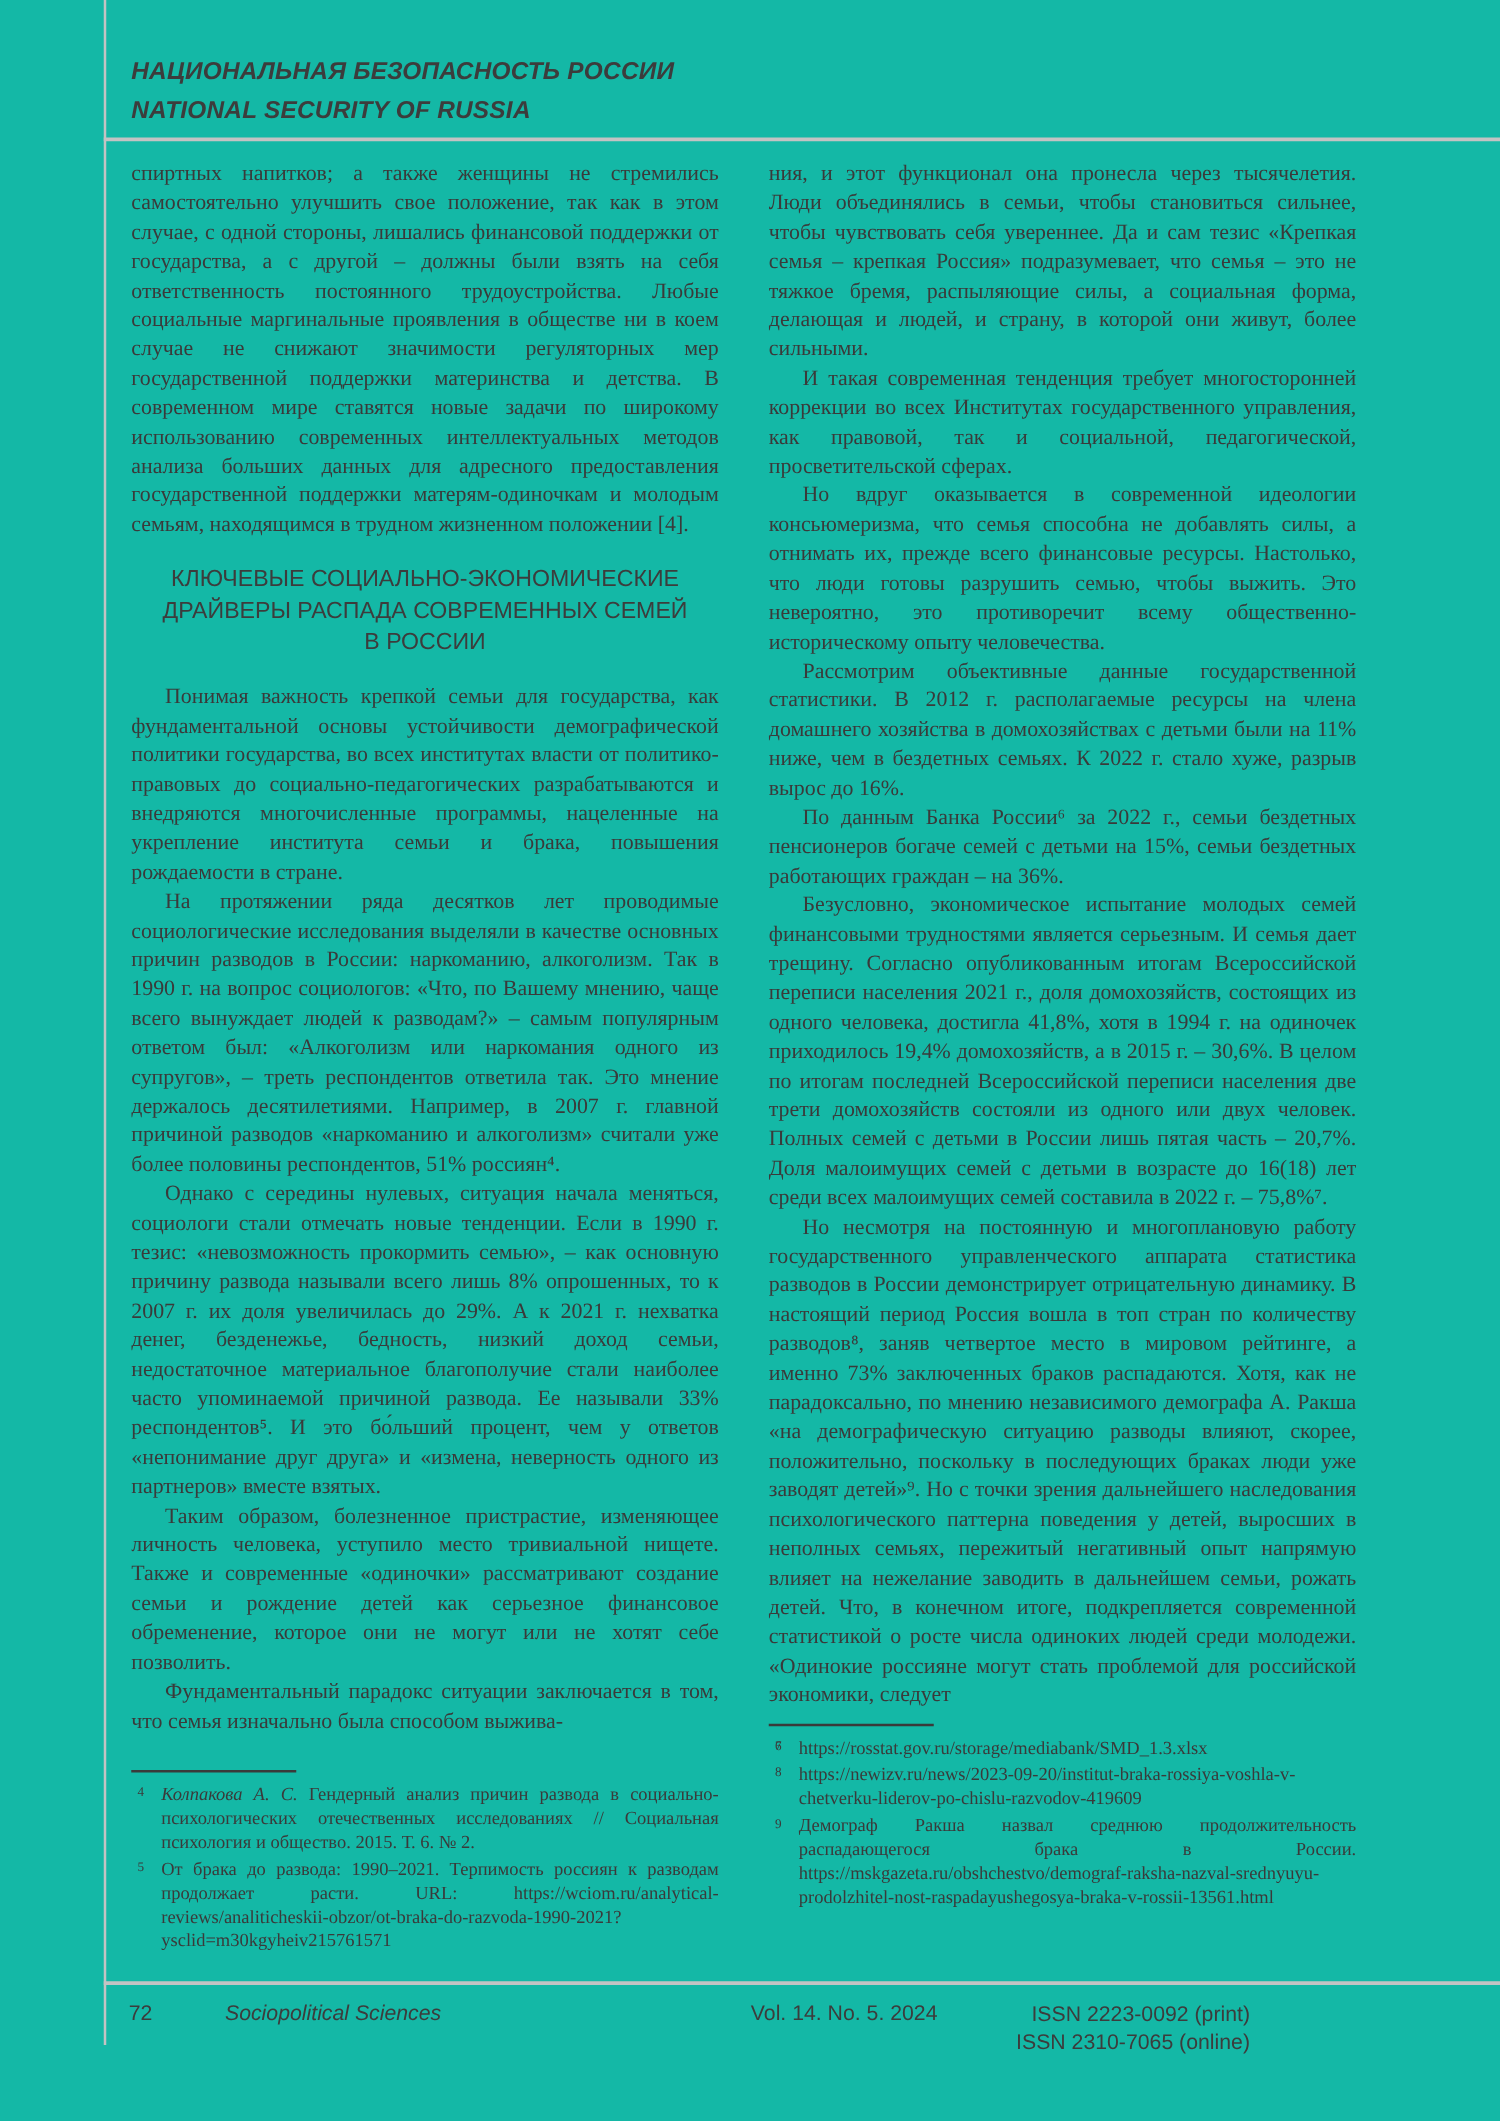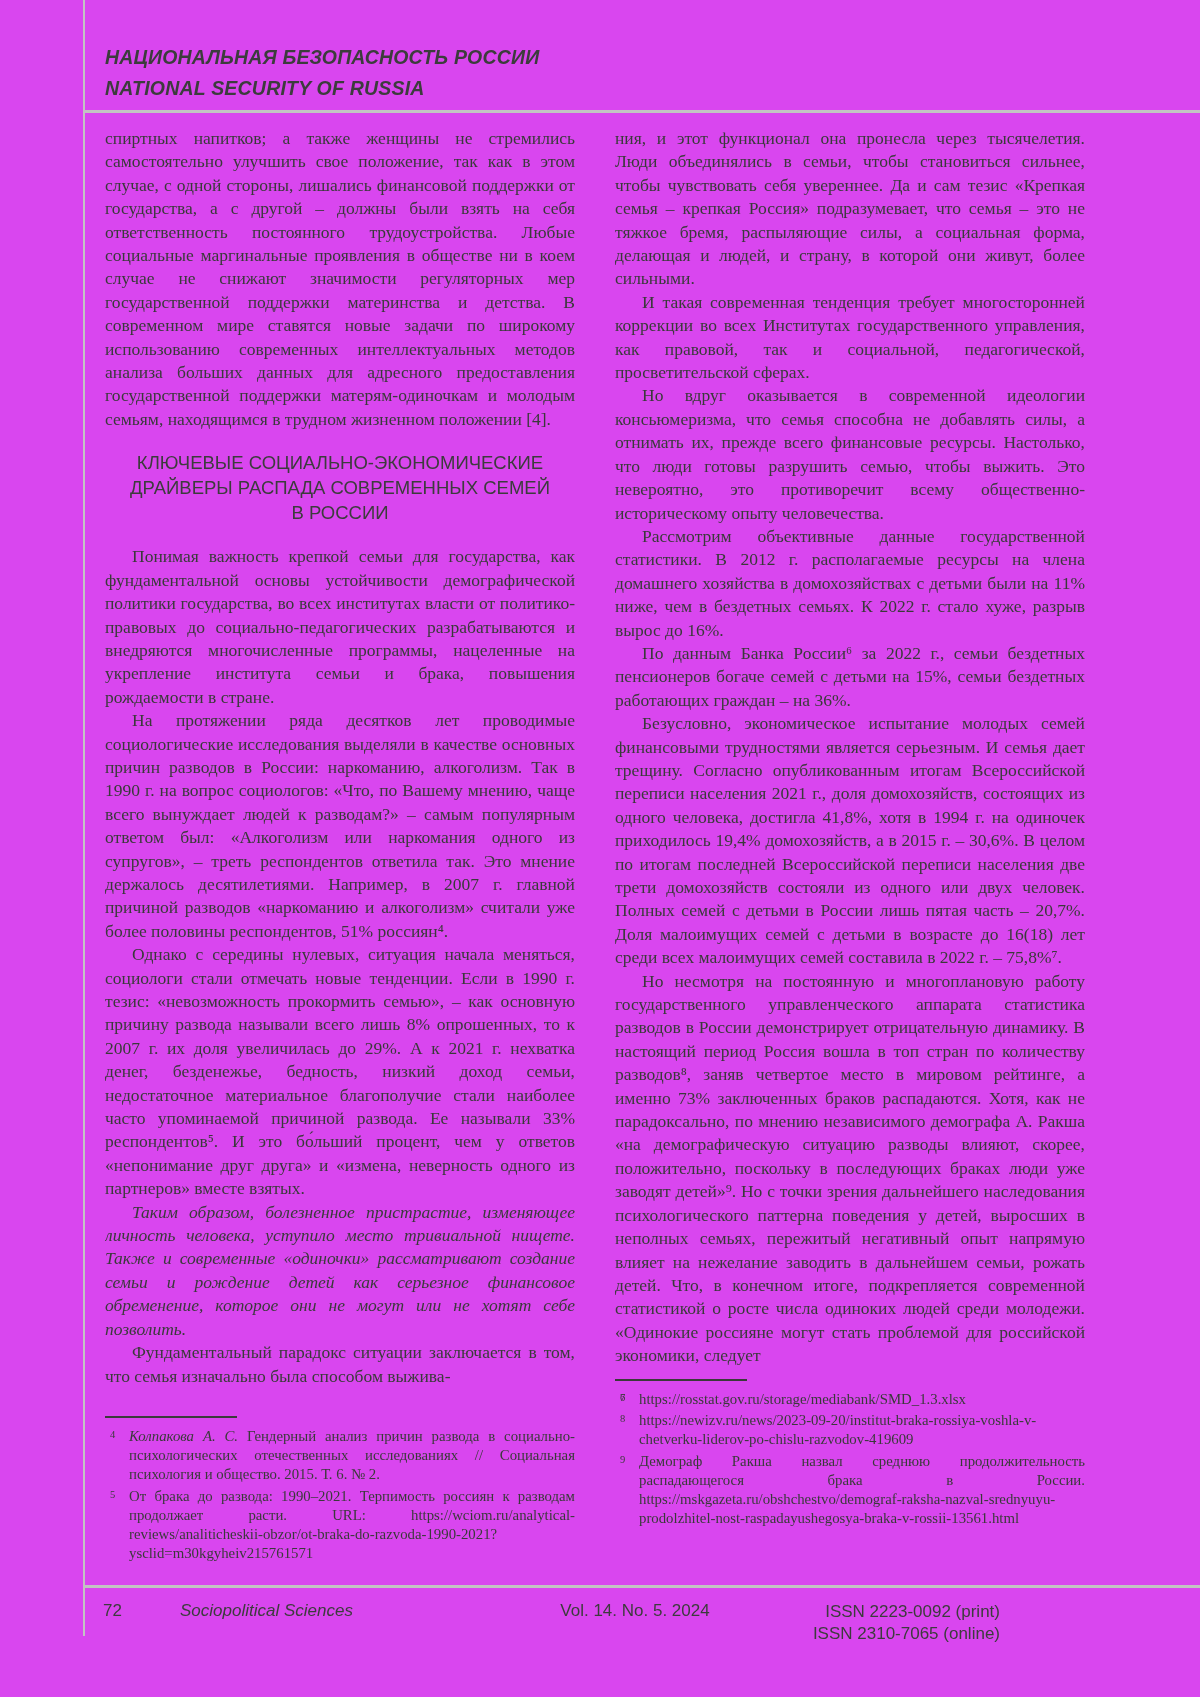--- a/index.html
+++ b/index.html
@@ -1,38 +1,38 @@
 <!DOCTYPE html>
 <html lang="ru"><head>
 <meta charset="utf-8">
 <style>
   html,body{margin:0;padding:0;background:#ffffff;}
   .page{
-    position:relative;width:1200px;height:1697px;background:#d946ef;
+    position:relative;width:1200px;height:1697px;background:#14b8a6;
     font-family:"Liberation Serif","DejaVu Serif",serif;color:#3a3a3a;overflow:hidden;
   }
   .left-rule{position:absolute;left:83px;top:0;width:2px;height:1636px;background:#c3c3c3;}
   .hrule{position:absolute;left:83px;width:1117px;height:3px;background:#c3c3c3;}
   .hrule.header{top:110px;}
   .hrule.footer{top:1585px;}
 
   .page-header{
     position:absolute;left:105px;top:42px;
     font-family:"Liberation Sans","DejaVu Sans",sans-serif;
     font-weight:bold;font-style:italic;font-size:19.5px;line-height:31px;
     color:#3c3c3c;letter-spacing:.2px;
   }
 
   .col{position:absolute;top:127px;width:470px;overflow:hidden;
        font-size:17.5px;line-height:23.4px;text-align:justify;}
   .col.left{left:105px;height:1284px;}
   .col.right{left:615px;height:1246px;}
   .col p{margin:0;text-indent:27px;}
   .col p.continued{text-indent:0;}
-  .col p.em{font-style:italic;}
+  .col p.em{}
 
   .section-heading{
     font-family:"Liberation Sans","DejaVu Sans",sans-serif;
     font-weight:normal;font-size:18.5px;line-height:25px;
     margin:19px 0 20px 0;white-space:pre-line;text-align:center;color:#3c3c3c;
   }
 
   .fns{position:absolute;width:470px;font-size:14.8px;line-height:19.2px;text-align:justify;}
   .fns.left{left:105px;top:1416px;}
   .fns.right{left:615px;top:1379px;}
@@ -40,21 +40,21 @@
   .fn{position:relative;padding-left:24px;margin:0 0 2px 0;word-break:break-word;}
   .fn .fn-num{position:absolute;left:5px;top:-2px;font-size:10.5px;}
   .fn .fn-author{font-style:italic;}
 
   .page-footer{
     position:absolute;left:0;top:1596px;width:1200px;height:60px;
     font-family:"Liberation Sans","DejaVu Sans",sans-serif;font-size:17px;color:#3c3c3c;
   }
   .pf-page{position:absolute;left:103px;top:5px;}
   .pf-journal{position:absolute;left:180px;width:330px;top:5px;font-style:italic;}
-  .pf-vol{position:absolute;left:520px;width:230px;top:5px;text-align:center;}
+  .pf-vol{position:absolute;left:520px;width:230px;top:5px;text-align:right;}
   .pf-issn{position:absolute;left:750px;width:250px;top:5px;text-align:right;line-height:22px;}
 </style>
 </head>
 <body>
 
 <div class="page">
 
   <div class="left-rule"></div>
 
   <div class="page-header">

